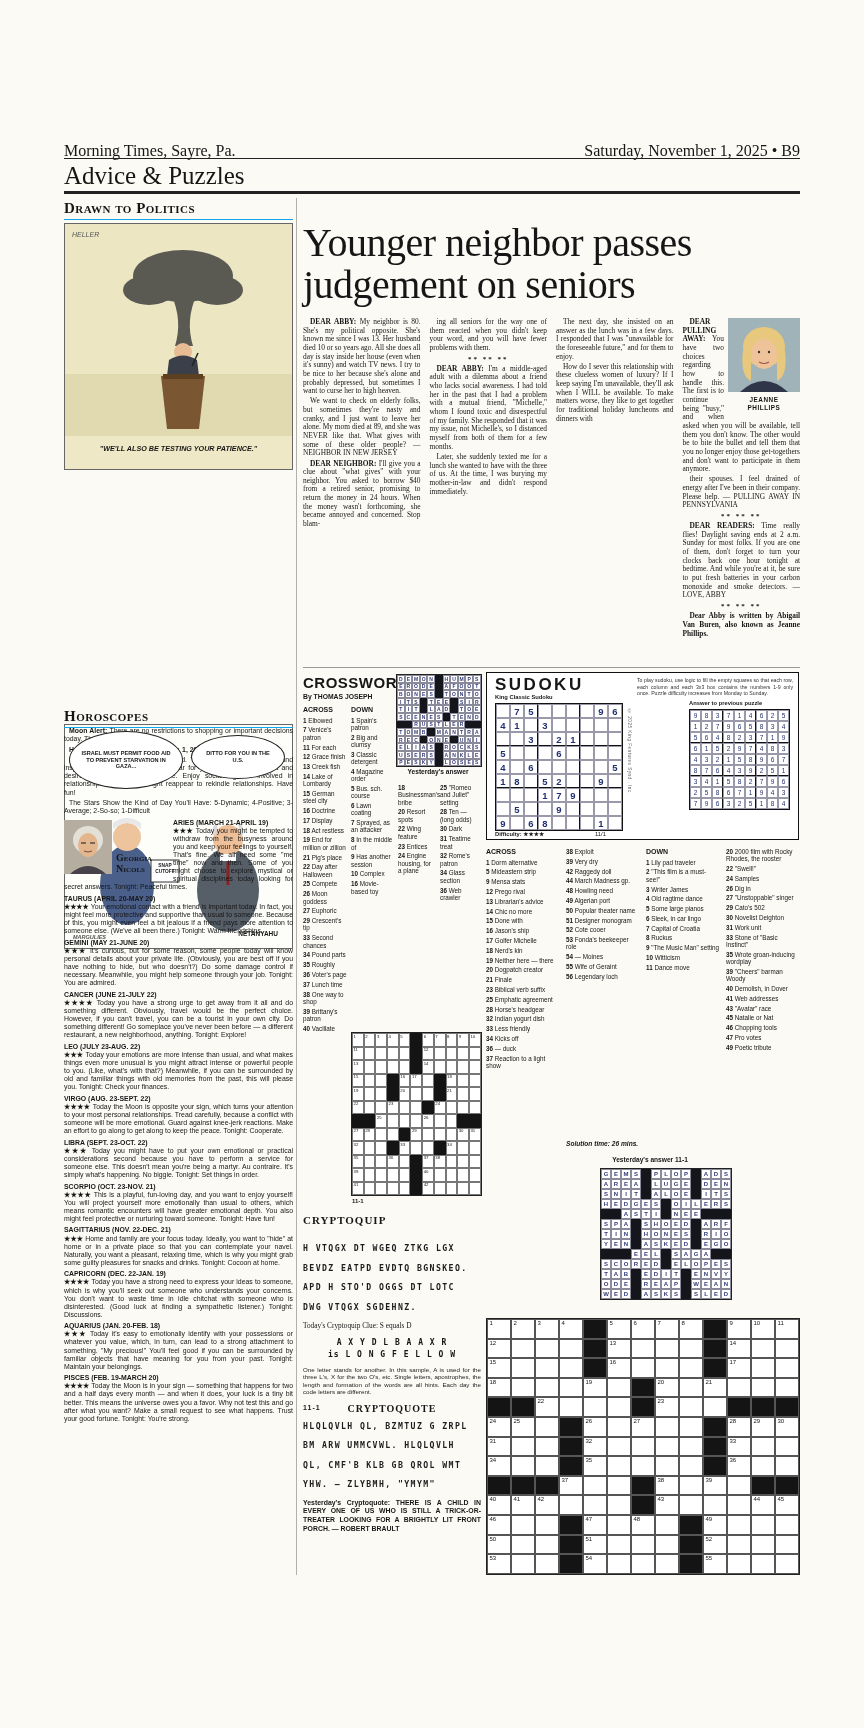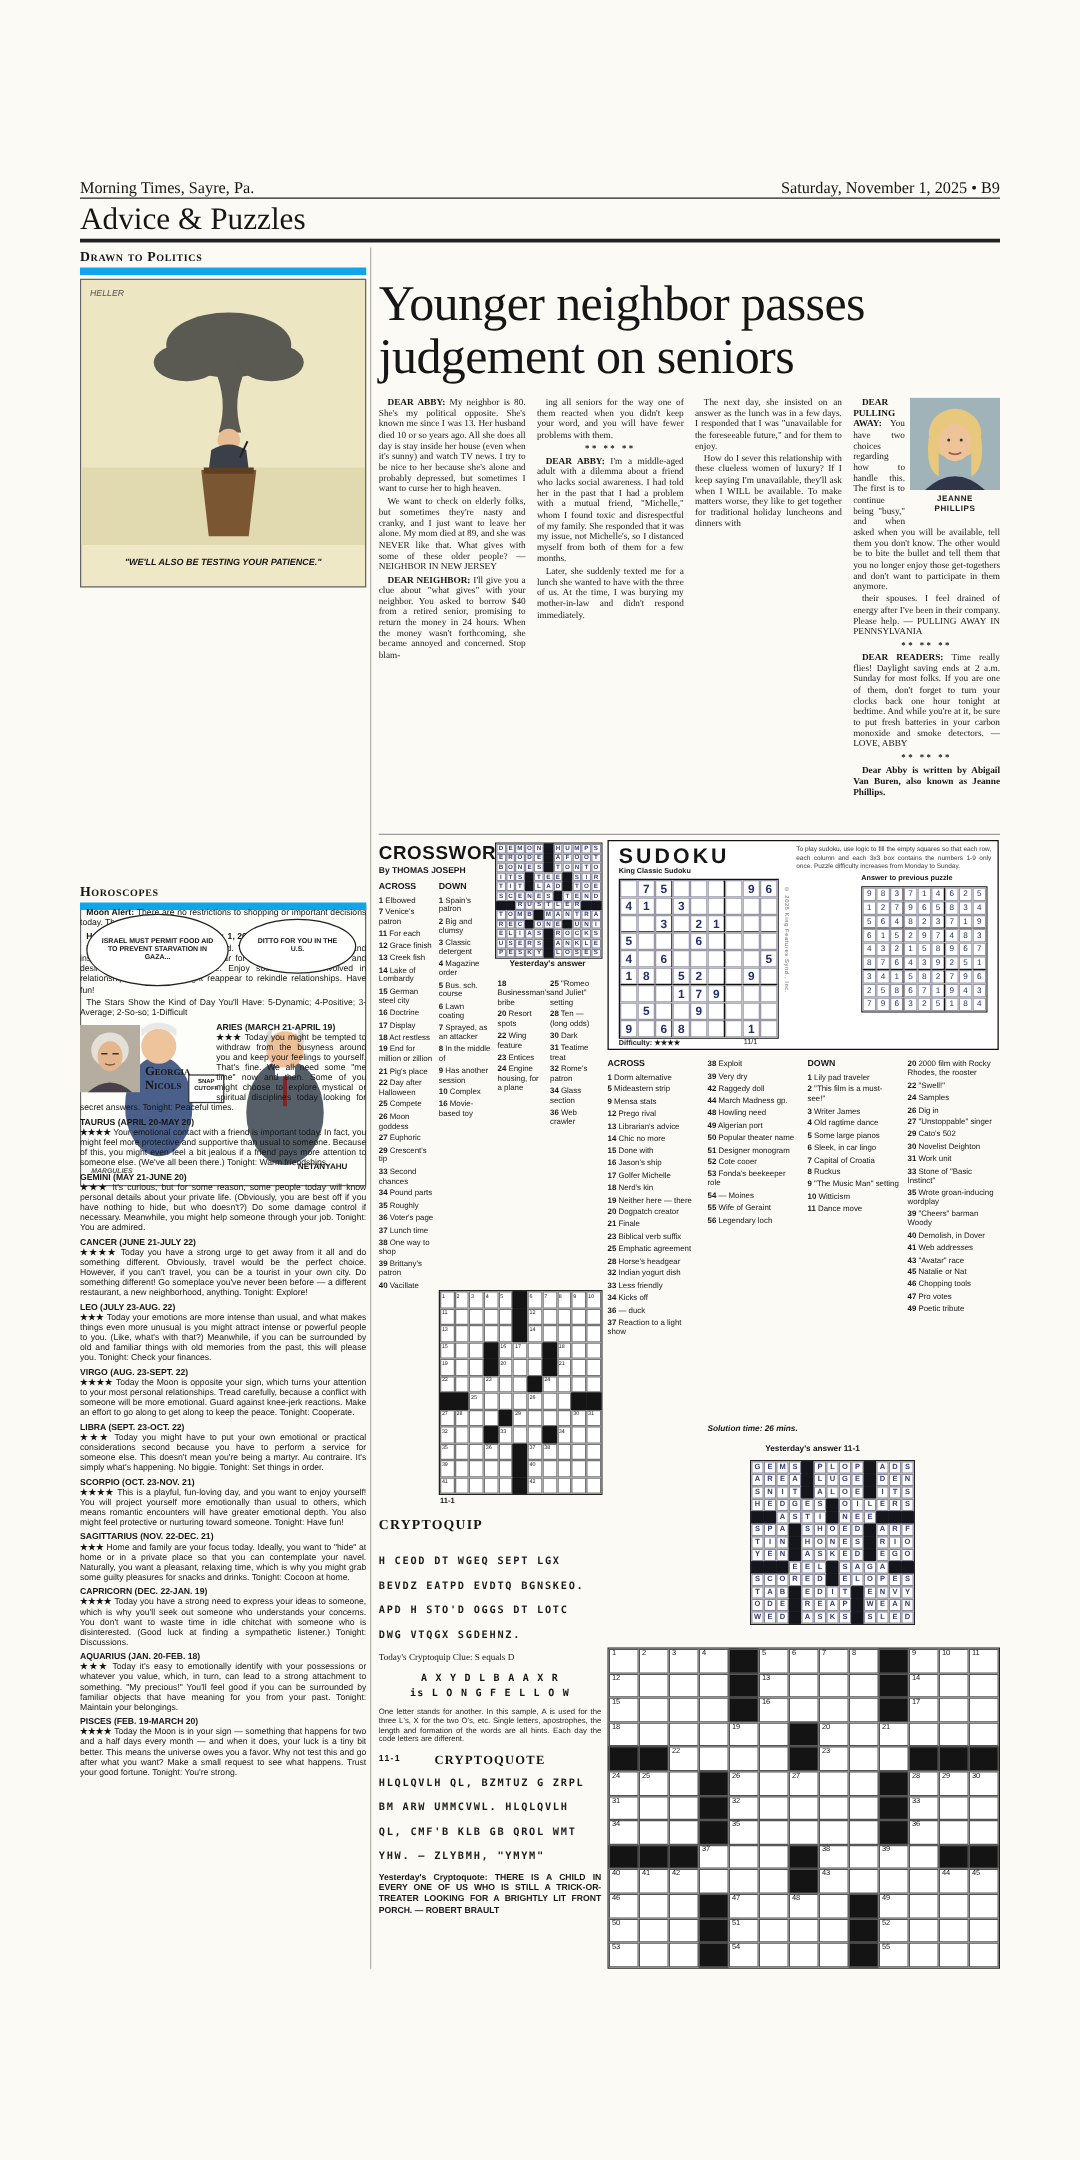--- a/index.html
+++ b/index.html
@@ -1,20 +1,20 @@
 <!DOCTYPE html>
 <html><head>
 <meta charset="utf-8">
 <style>
   *{box-sizing:border-box;margin:0;padding:0;}
   body{background:#d8d7d2;font-family:"Liberation Serif",serif;}
   .page{position:relative;width:864px;height:1728px;background:#fbfaf5;margin:0 auto;overflow:hidden;color:#161616;}
   .abs{position:absolute;}
-  .masthead{font-size:13px;}
-  .kicker{font-variant:small-caps;font-size:11px;letter-spacing:.5px;border-bottom:6px solid #0ea5e9;padding-bottom:2px;font-weight:600;}
+  .masthead{font-size:16px;}
+  .kicker{font-variant:small-caps;font-size:15px;letter-spacing:.5px;border-bottom:1px solid #0ea5e9;padding-bottom:2px;font-weight:600;}
   .rule{background:#222;}
   .section-title{font-size:25px;font-weight:normal;}
   .headline{font-size:40px;line-height:1.06;letter-spacing:-0.5px;}
   
   .da-cols{display:flex;gap:9px;overflow:hidden;}
   .da-col{flex:1;font-size:7.4px;line-height:1.17;text-align:justify;}
   .para{margin:0 0 1.5px;text-indent:7px;}
   .starsep{text-align:center;font-weight:bold;margin:2px 0;letter-spacing:2px;font-size:7px;}
   .small-note{font-weight:bold;}
   .jp-photo{float:right;width:72px;margin:0 0 3px 4px;}
@@ -650,21 +650,21 @@
       <div class="ncell"></div>
       <div class="ncell"></div>
       <div class="ncell"></div>
       <div class="ncell"></div>
     </div>
   <div class="abs tagline" style="left:352px;top:1198px;">11-1</div>
 
   <div class="abs" style="left:303px;top:1214px;width:178px;">
     <div class="cq-title">CRYPTOQUIP</div>
     <div>
-        <div class="cipher-line">H  CEOD  DT  WGEQ  SEPT  LGX</div>
+        <div class="cipher-line">H  VTQGX  DT  WGEQ  ZTKG  LGX</div>
         <div class="cipher-line">BEVDZ  EATPD  EVDTQ  BGNSKEO.</div>
         <div class="cipher-line">APD  H  STO'D  OGGS  DT  LOTC</div>
         <div class="cipher-line">DWG  VTQGX  SGDEHNZ.</div>
       </div>
     <div class="cq-clue">Today's Cryptoquip Clue: S equals D</div>
     <div class="cq-sample">
       <div>A X Y D L B A A X R</div>
       <div>is  L O N G F E L L O W</div>
     </div>
     <div class="cq-instr">One letter stands for another. In this sample, A is used for the three L's, X for the two O's, etc. Single letters, apostrophes, the length and formation of the words are all hints. Each day the code letters are different.</div>

